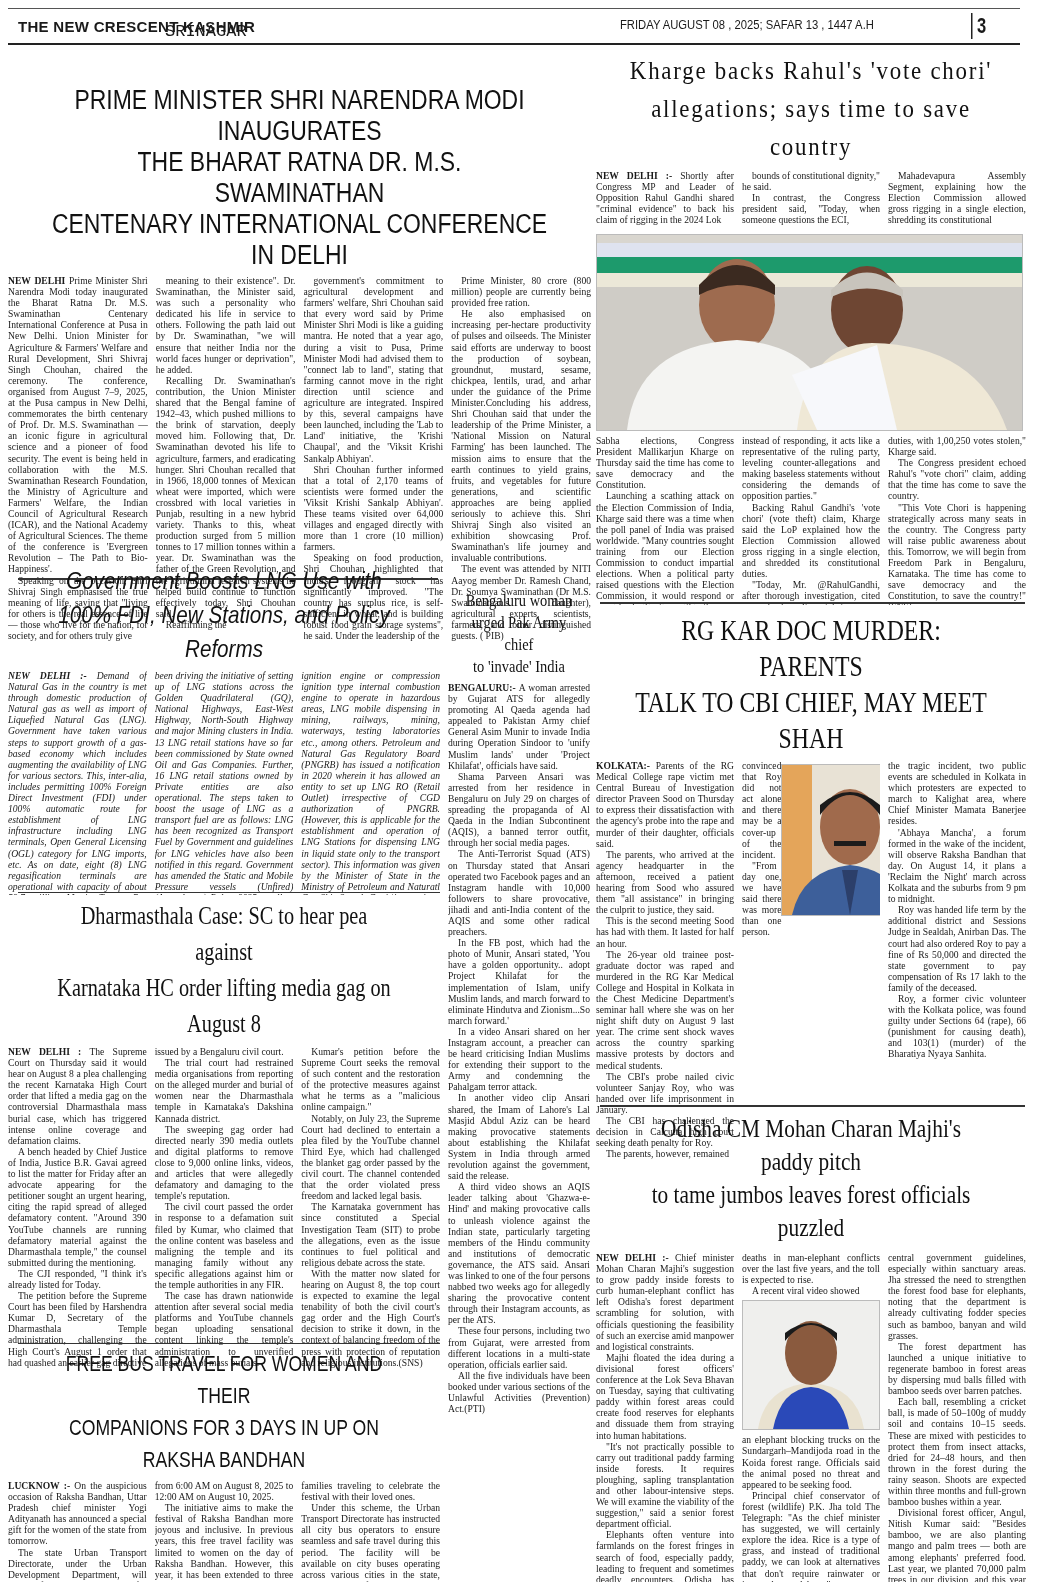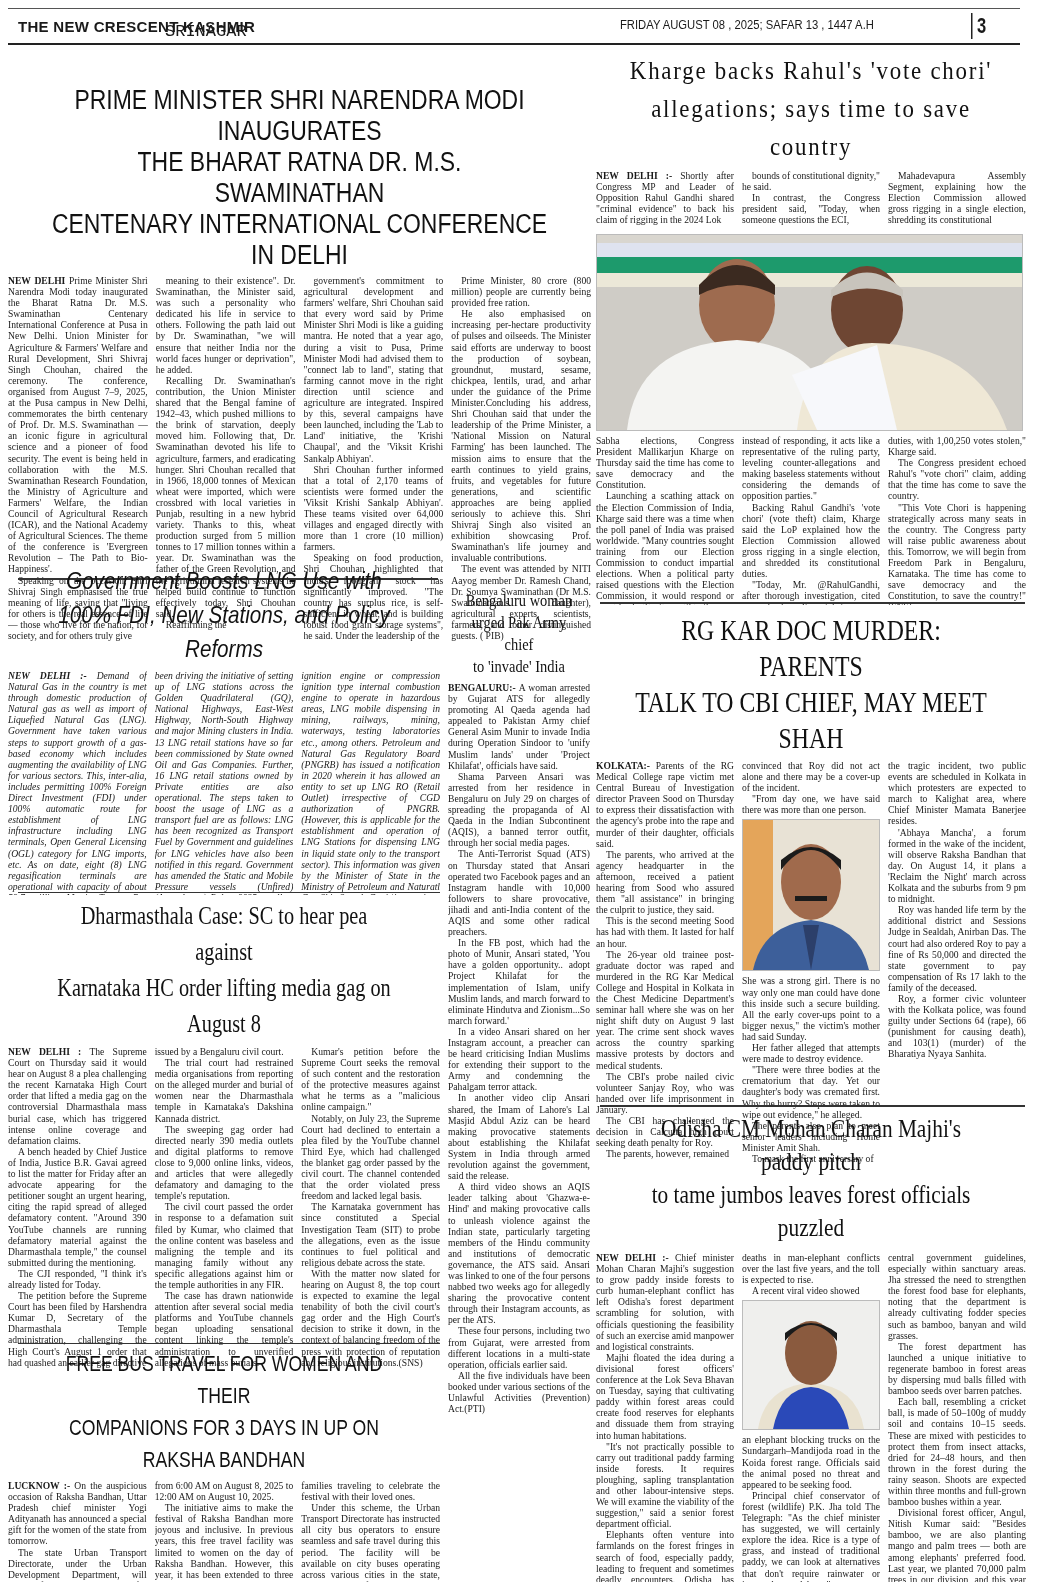--- a/index.html
+++ b/index.html
@@ -163,21 +163,21 @@
   <div class="cols" style="height:410px;">
     <div class="col">
         <p class="first"><span class="dl">KOLKATA:- </span>Parents of the RG Medical College rape victim met Central Bureau of Investigation director Praveen Sood on Thursday to express their dissatisfaction with the agency's probe into the rape and murder of their daughter, officials said.</p>
         <p>The parents, who arrived at the agency headquarter in the afternoon, received a patient hearing from Sood who assured them "all assistance" in bringing the culprit to justice, they said.</p>
         <p>This is the second meeting Sood has had with them. It lasted for half an hour.</p>
         <p>The 26-year old trainee post-graduate doctor was raped and murdered in the RG Kar Medical College and Hospital in Kolkata in the Chest Medicine Department's seminar hall where she was on her night shift duty on August 9 last year. The crime sent shock waves across the country sparking massive protests by doctors and medical students.</p>
         <p>The CBI's probe nailed civic volunteer Sanjay Roy, who was handed over life imprisonment in January.</p>
         <p>The CBI has challenged the decision in Calcutta high court seeking death penalty for Roy.</p>
         <p>The parents, however, remained</p>
       </div>
-    <div class="col" style="display:flex;flex-direction:column;">
+    <div class="col" style="display:flex;flex-direction:row;">
       <div>
           <p class="first">convinced that Roy did not act alone and there may be a cover-up of the incident.</p>
           <p>"From day one, we have said there was more than one person.</p>
         </div>
       <div class="photo" style="width:136px;height:150px;margin:4px 0;flex-shrink:0;">
         <svg width="136" height="150" viewBox="0 0 136 150">
           <rect width="136" height="150" fill="#e8e2d5"></rect>
           <rect width="30" height="150" fill="#e4a55a"></rect>
           <path d="M10 150 Q20 105 68 100 Q116 105 126 150Z" fill="#3d5f9a"></path>
           <polygon points="60,105 68,150 76,105" fill="#2c3f6a"></polygon>

